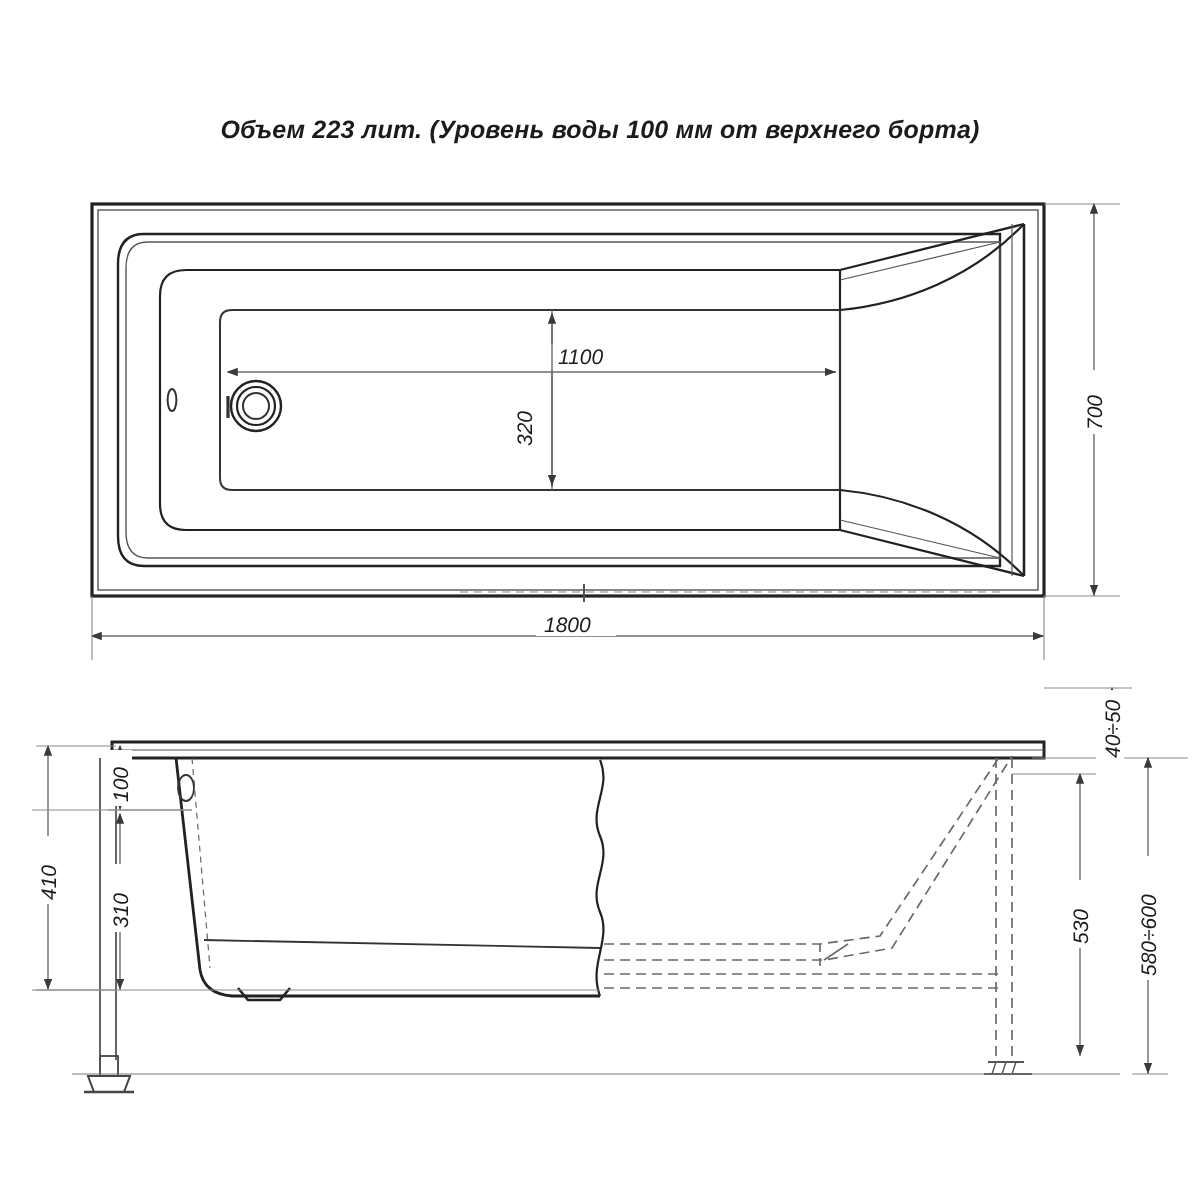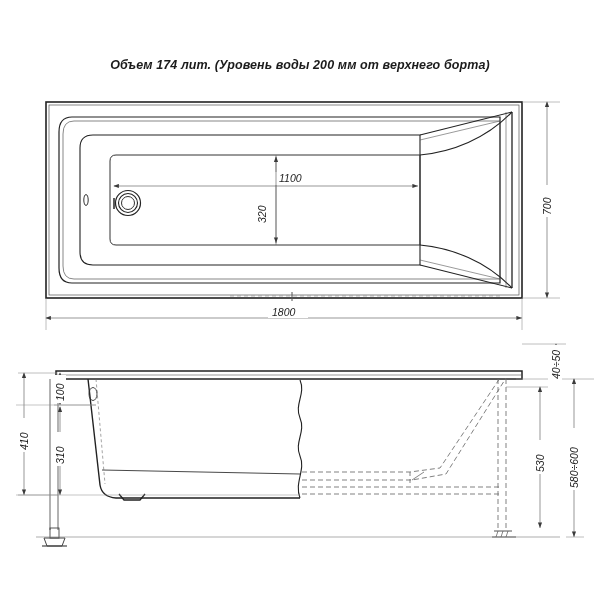--- a/index.html
+++ b/index.html
@@ -46,21 +46,21 @@
     font-style: italic;
     font-size: 10.5px;
     fill: #1c1c1c;
   }
 </style>
 </head>
 <body>
 
 <div id="sheet">
 
-  <div id="drawing-title">Объем 174 лит. (Уровень воды 200 мм от верхнего борта)</div>
+  <div id="drawing-title">Объем 223 лит. (Уровень воды 100 мм от верхнего борта)</div>
 
   <svg class="cad" viewBox="0 0 600 600">
 
     <defs>
       <marker id="ar" markerWidth="9" markerHeight="9" refX="8" refY="3" orient="auto" markerUnits="strokeWidth">
         <path d="M0,0 L8,3 L0,6 z" fill="#3a3a3a"></path>
       </marker>
       <marker id="ar2" markerWidth="9" markerHeight="9" refX="1" refY="3" orient="auto" markerUnits="strokeWidth">
         <path d="M8,0 L0,3 L8,6 z" fill="#3a3a3a"></path>
       </marker>

